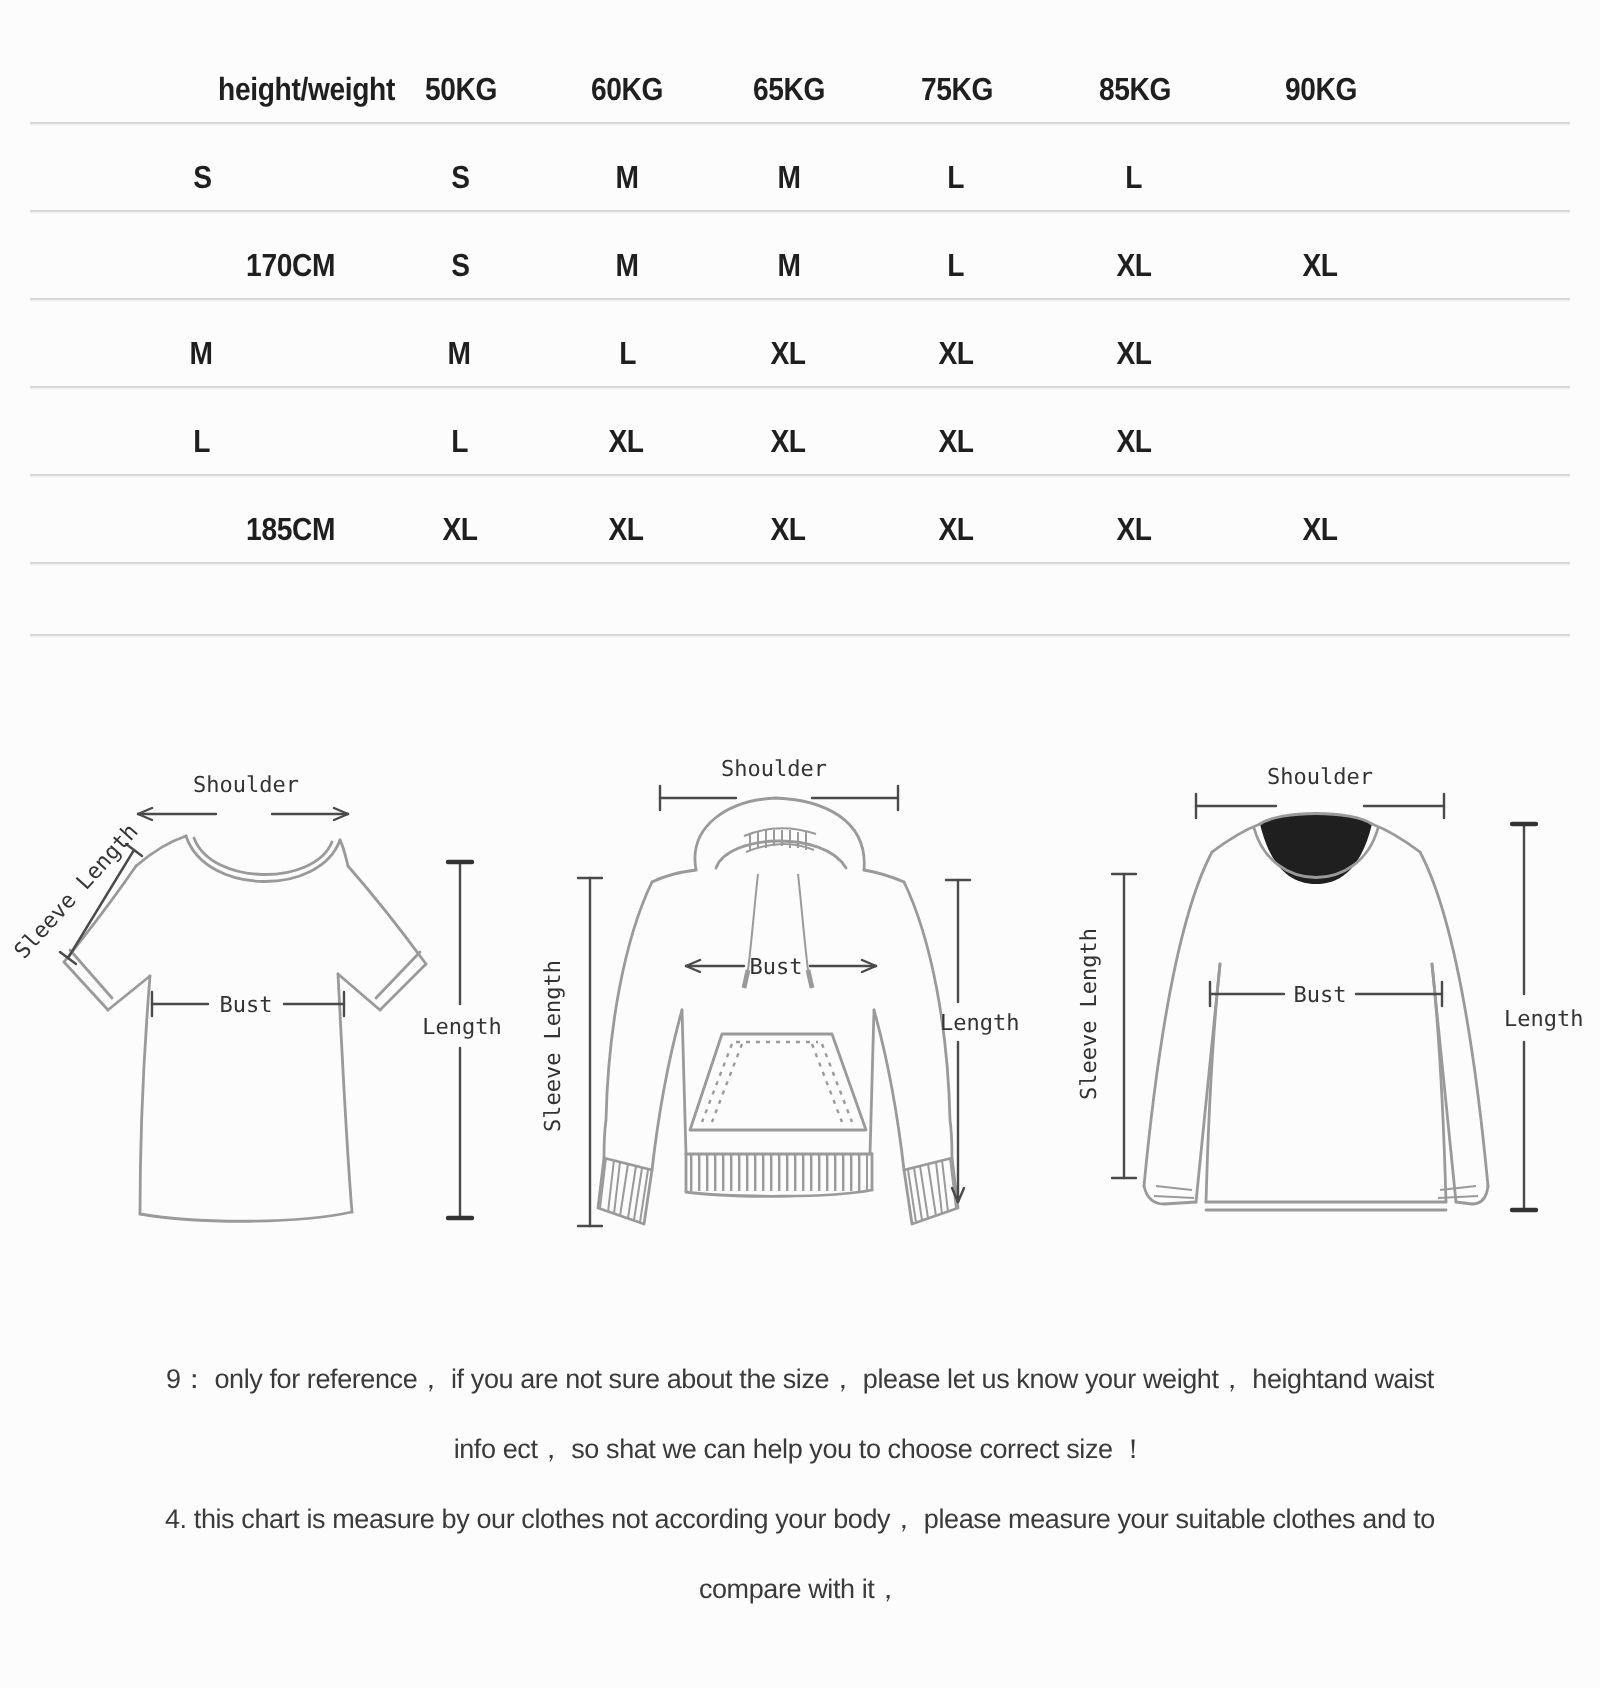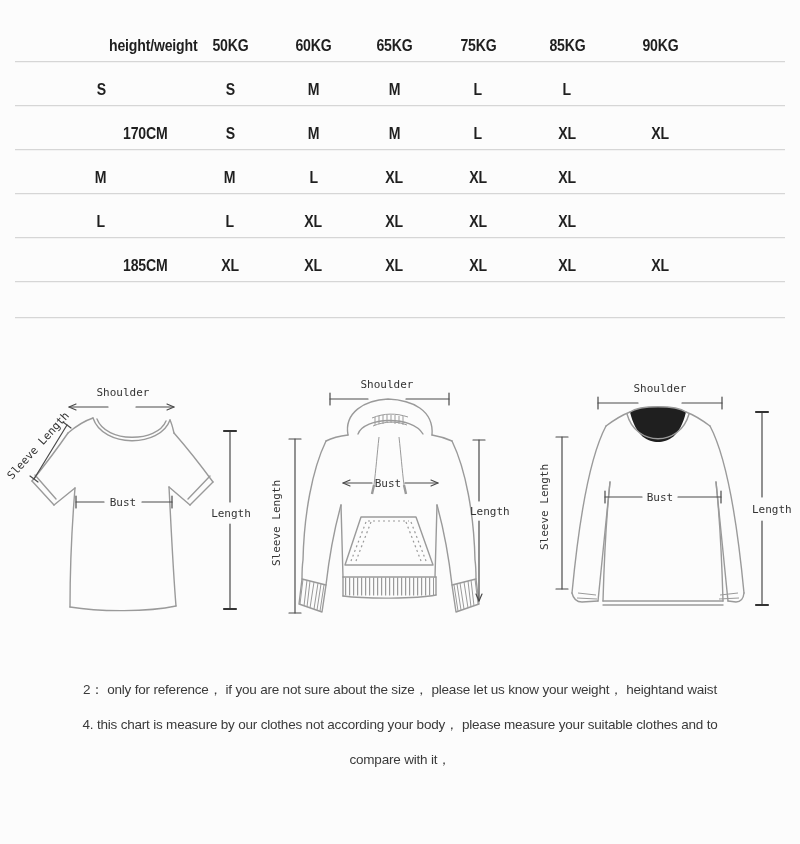--- a/index.html
+++ b/index.html
@@ -262,18 +262,19 @@
         <path d="M226,57 L238,57 M226,250 L238,250"></path>
       </g>
       <text class="dlabel" x="130" y="37" text-anchor="middle">Shoulder</text>
       <text class="dlabel" transform="translate(18,152) rotate(-90)" text-anchor="middle">Sleeve Length</text>
       <text class="dlabel" x="130" y="146" text-anchor="middle">Bust</text>
       <text class="dlabel" x="222" y="158">Length</text>
     </svg>
   </section>
 
   <section class="notes">
-    <div class="note-line">2： only for reference， if you are not sure about the size， please let us know your weight， heightand waist</div>
+    <div class="note-line">9： only for reference， if you are not sure about the size， please let us know your weight， heightand waist</div>
+    <div class="note-line">info ect， so shat we can help you to choose correct size ！</div>
     <div class="note-line">4. this chart is measure by our clothes not according your body， please measure your suitable clothes and to</div>
     <div class="note-line">compare with it，</div>
   </section>
 
 </div>
 
 </body></html>

